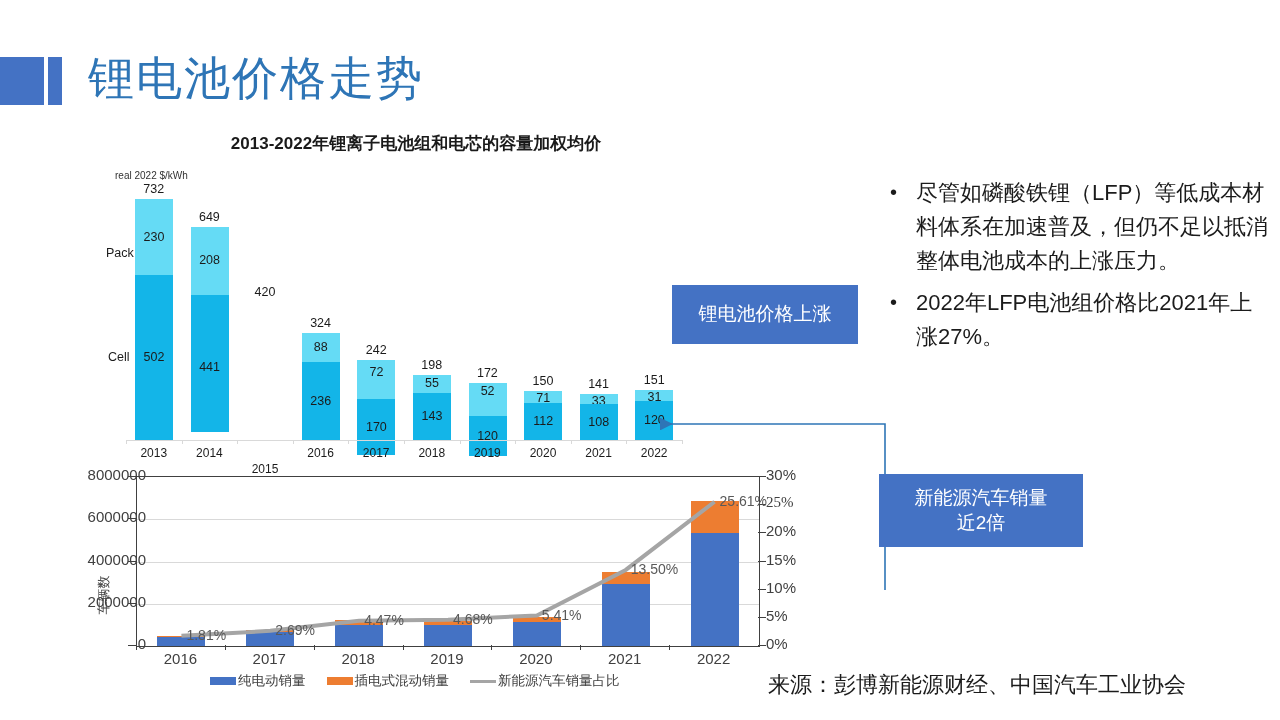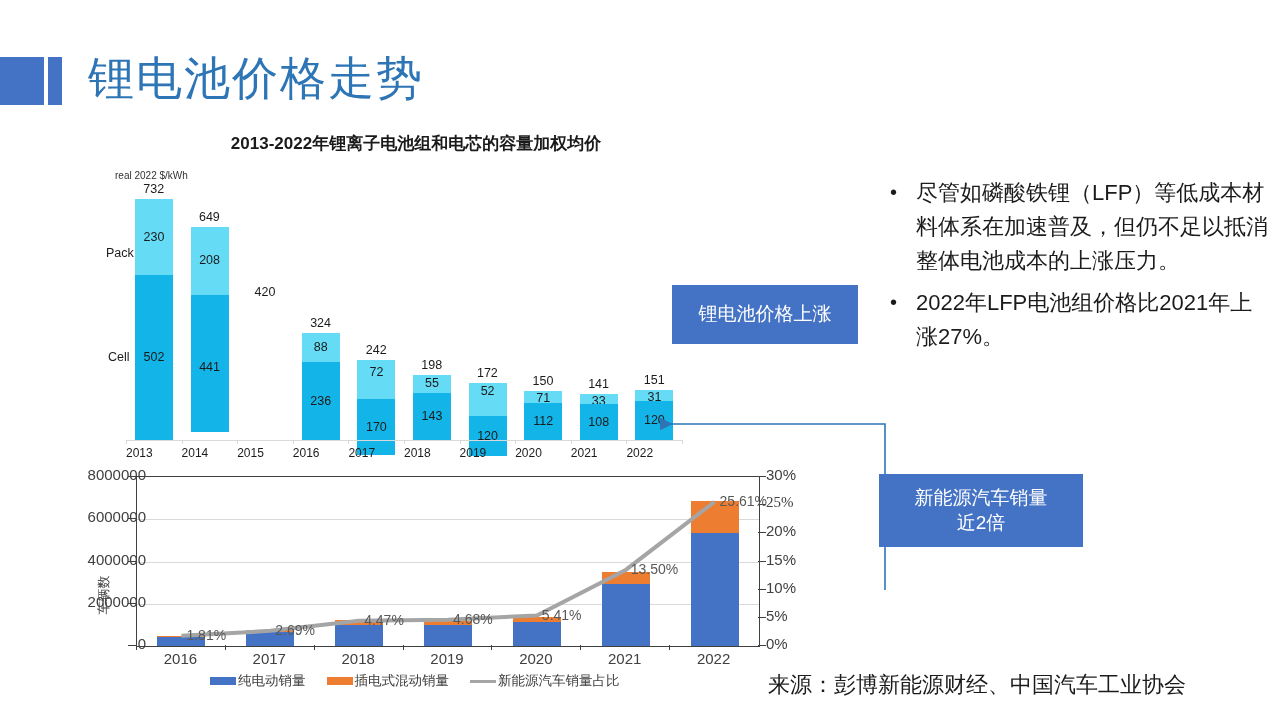--- a/index.html
+++ b/index.html
@@ -31,21 +31,21 @@
     position:absolute;left:0;width:100%;text-align:center;
     font-size:12.5px;color:#1b1b1b;
   }
   .ub-total{
     position:absolute;left:0;width:100%;text-align:center;
     font-size:12.5px;color:#1b1b1b;
   }
   #upper-axis-line{position:absolute;left:30px;top:312px;width:556px;height:1px;background:#d9d9d9;}
   .ub-tick{position:absolute;top:312px;width:1px;height:4px;background:#d9d9d9;}
   .ub-xlabel{
-    position:absolute;top:318px;width:55.6px;text-align:left;
+    position:absolute;top:318px;width:55.6px;text-align:center;
     font-size:12px;color:#1b1b1b;
   }
   #ub-label-pack{position:absolute;left:10px;top:118px;font-size:12.5px;color:#1b1b1b;}
   #ub-label-cell{position:absolute;left:12px;top:222px;font-size:12.5px;color:#1b1b1b;}
   
   #lower-chart{position:absolute;left:60px;top:466px;width:790px;height:240px;}
   #lc-ylabel{
     position:absolute;left:-16px;top:120px;width:120px;text-align:center;
     font-size:13px;color:#404040;
     transform:rotate(-90deg);transform-origin:center center;
@@ -200,21 +200,21 @@
           </div>
         </div>
         <div class="ub-total" style="bottom: 52.6711px;">151</div>
       </div>
     </div>
   <div id="upper-axis-line"></div>
 <div class="ub-xlabel" style="left: 30px;">2013</div>
     <div class="ub-tick" style="left: 30px;"></div>
     <div class="ub-xlabel" style="left: 85.6px;">2014</div>
     <div class="ub-tick" style="left: 85.6px;"></div>
-    <div class="ub-xlabel" style="left: 141.2px;">2015</div>
+    <div class="ub-xlabel" style="left: 141.2px; margin-top: 16px;">2015</div>
     <div class="ub-tick" style="left: 141.2px;"></div>
     <div class="ub-xlabel" style="left: 196.8px;">2016</div>
     <div class="ub-tick" style="left: 196.8px;"></div>
     <div class="ub-xlabel" style="left: 252.4px;">2017</div>
     <div class="ub-tick" style="left: 252.4px;"></div>
     <div class="ub-xlabel" style="left: 308px;">2018</div>
     <div class="ub-tick" style="left: 308px;"></div>
     <div class="ub-xlabel" style="left: 363.6px;">2019</div>
     <div class="ub-tick" style="left: 363.6px;"></div>
     <div class="ub-xlabel" style="left: 419.2px;">2020</div>

